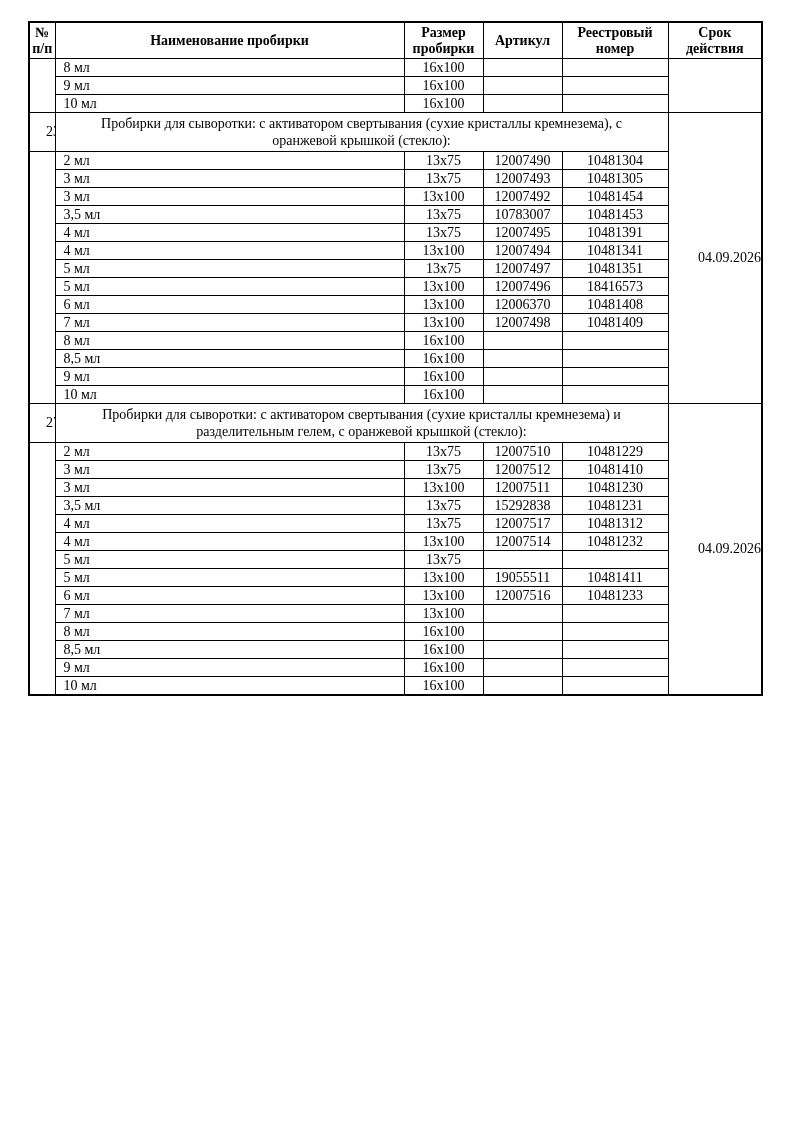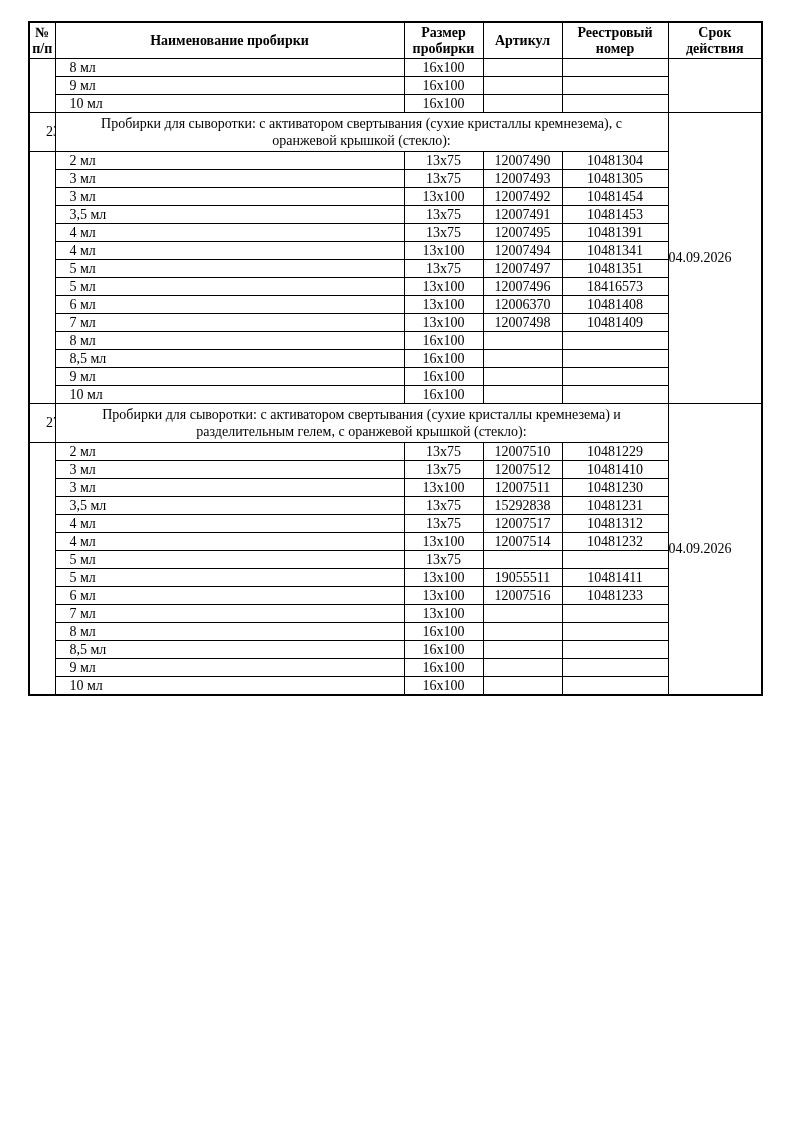--- a/index.html
+++ b/index.html
@@ -41,29 +41,29 @@
     line-height: 16px;
     padding: 1px 2px;
   }
   .doc-table td.cell-num {
     text-align: left;
     padding-left: 16px;
     vertical-align: middle;
   }
   .doc-table td.cell-name {
     text-align: left;
-    padding-left: 14px;
+    padding-left: 8px;
   }
   .doc-table td.cell-size,
   .doc-table td.cell-article,
   .doc-table td.cell-registry {
     text-align: center;
   }
   .doc-table td.cell-validity {
-    text-align: left;
+    text-align: right;
     vertical-align: middle;
     font-size: 14px;
   }
   .doc-table tr.data-row td {
     height: 17px;
   }
   .doc-table td.section-title {
     font-weight: normal;
     text-align: center;
     white-space: pre-line;
@@ -142,21 +142,21 @@
         </tr>
         <tr class="data-row">
           <td class="cell-name">3 мл</td>
           <td class="cell-size">13x100</td>
           <td class="cell-article">12007492</td>
           <td class="cell-registry">10481454</td>
         </tr>
         <tr class="data-row">
           <td class="cell-name">3,5 мл</td>
           <td class="cell-size">13x75</td>
-          <td class="cell-article">12007491</td>
+          <td class="cell-article">10783007</td>
           <td class="cell-registry">10481453</td>
         </tr>
         <tr class="data-row">
           <td class="cell-name">4 мл</td>
           <td class="cell-size">13x75</td>
           <td class="cell-article">12007495</td>
           <td class="cell-registry">10481391</td>
         </tr>
         <tr class="data-row">
           <td class="cell-name">4 мл</td>

